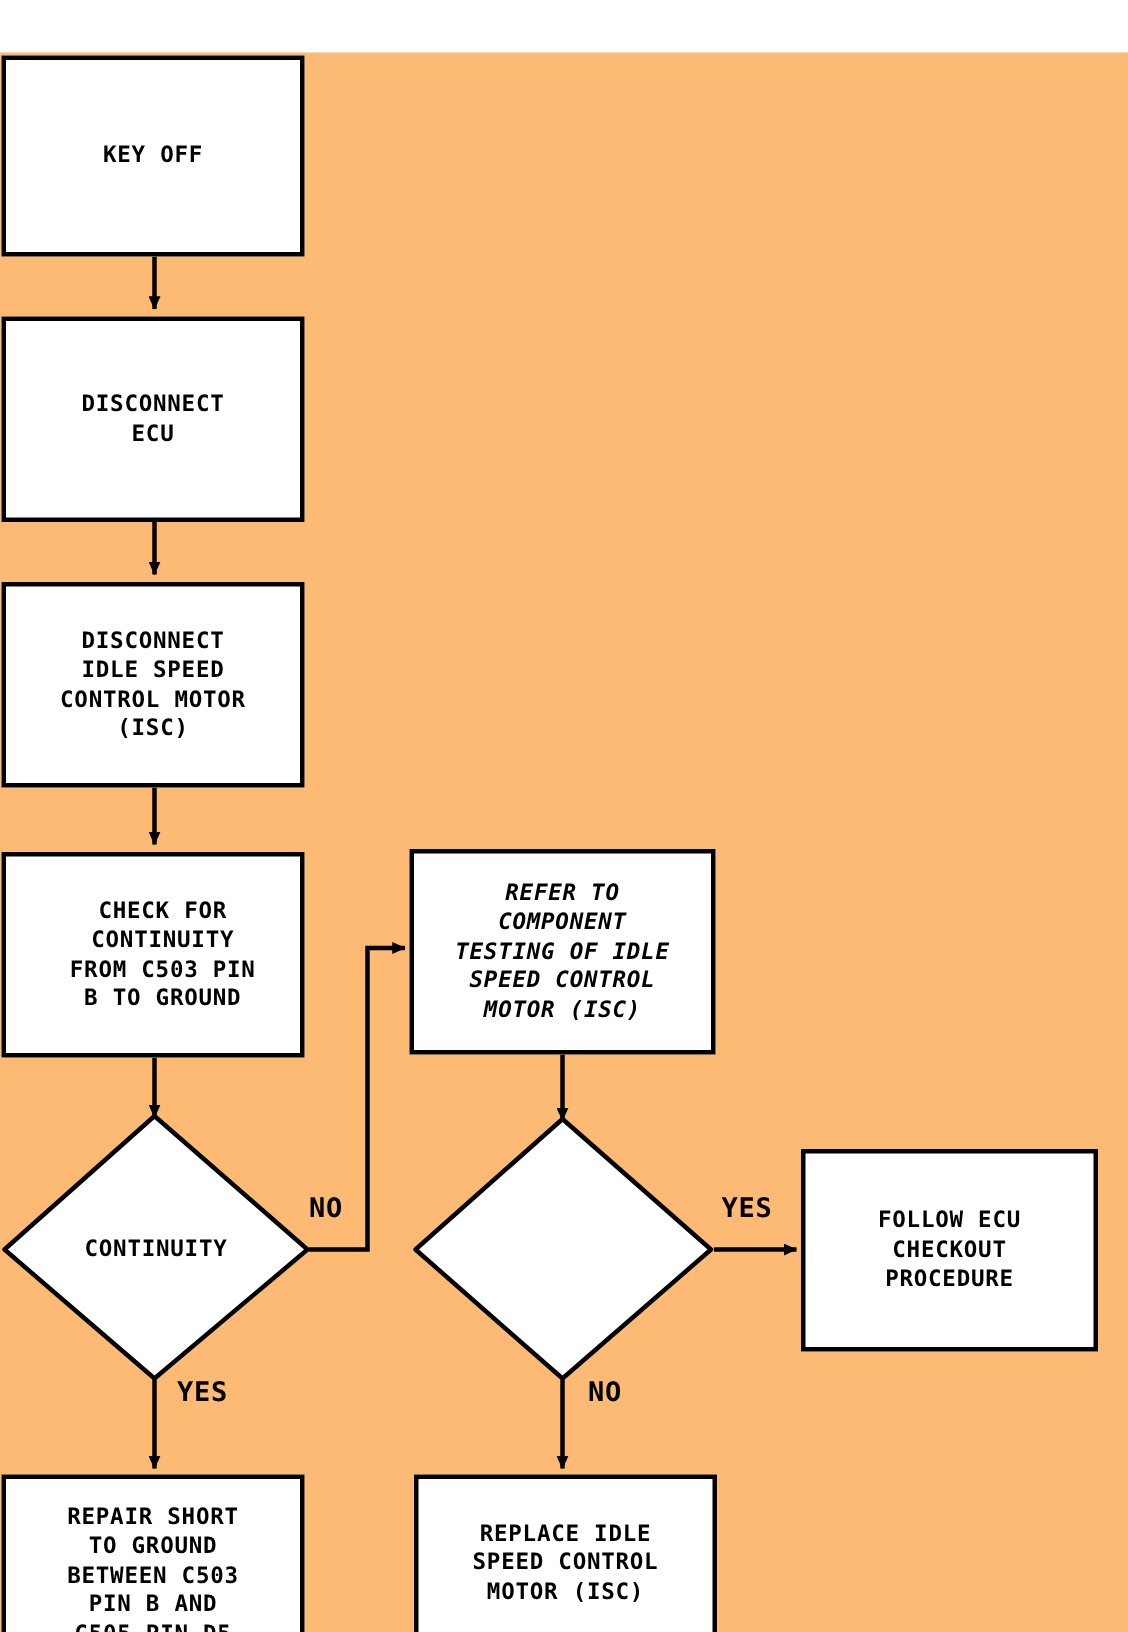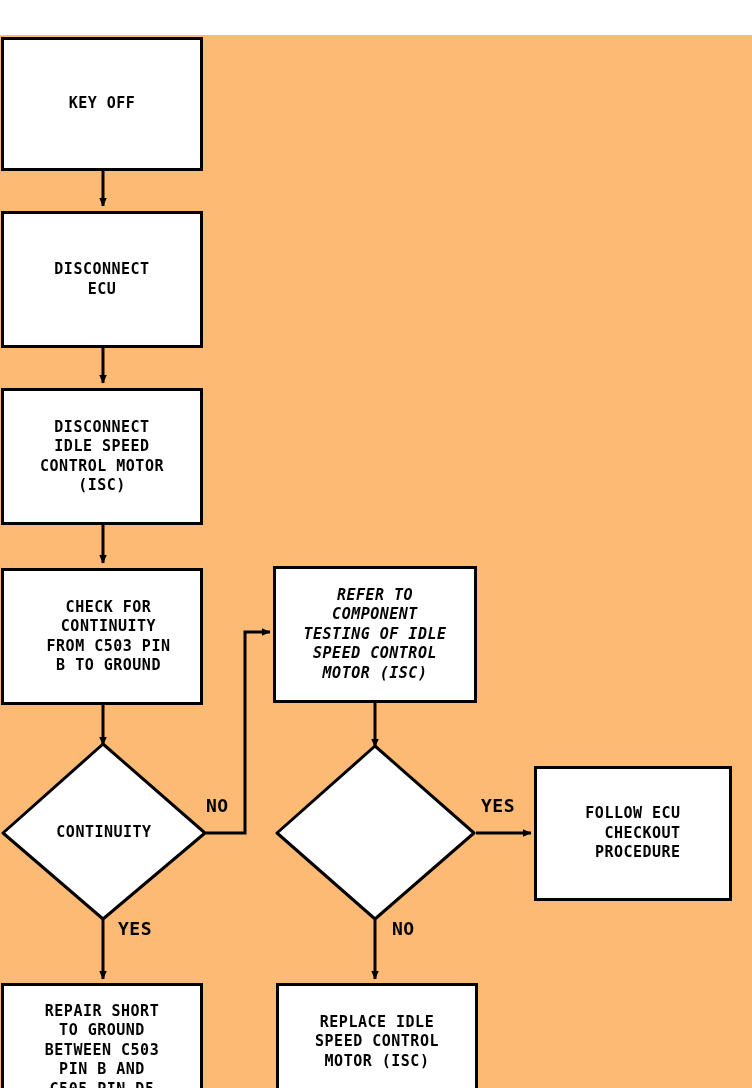--- a/index.html
+++ b/index.html
@@ -108,21 +108,21 @@
 CONTINUITY
 FROM C503 PIN
 B TO GROUND</div>
 
   <div class="node node-box" style="left:273px; top:531px; width:204px; height:137px;font-style:italic;">REFER TO
 COMPONENT
 TESTING OF IDLE
 SPEED CONTROL
 MOTOR (ISC)</div>
 
-  <div class="node node-box" style="left:534px; top:731px; width:198px; height:135px;text-align:right;">FOLLOW ECU
+  <div class="node node-box" style="left:534px; top:731px; width:198px; height:135px;">FOLLOW ECU
 CHECKOUT
 PROCEDURE</div>
 
   <div class="node node-box" style="left:1px; top:948px; width:202px; height:135px;">REPAIR SHORT
 TO GROUND
 BETWEEN C503
 PIN B AND
 C505 PIN D5</div>
 
   <div class="node node-box" style="left:276px; top:948px; width:202px; height:118px;">REPLACE IDLE

